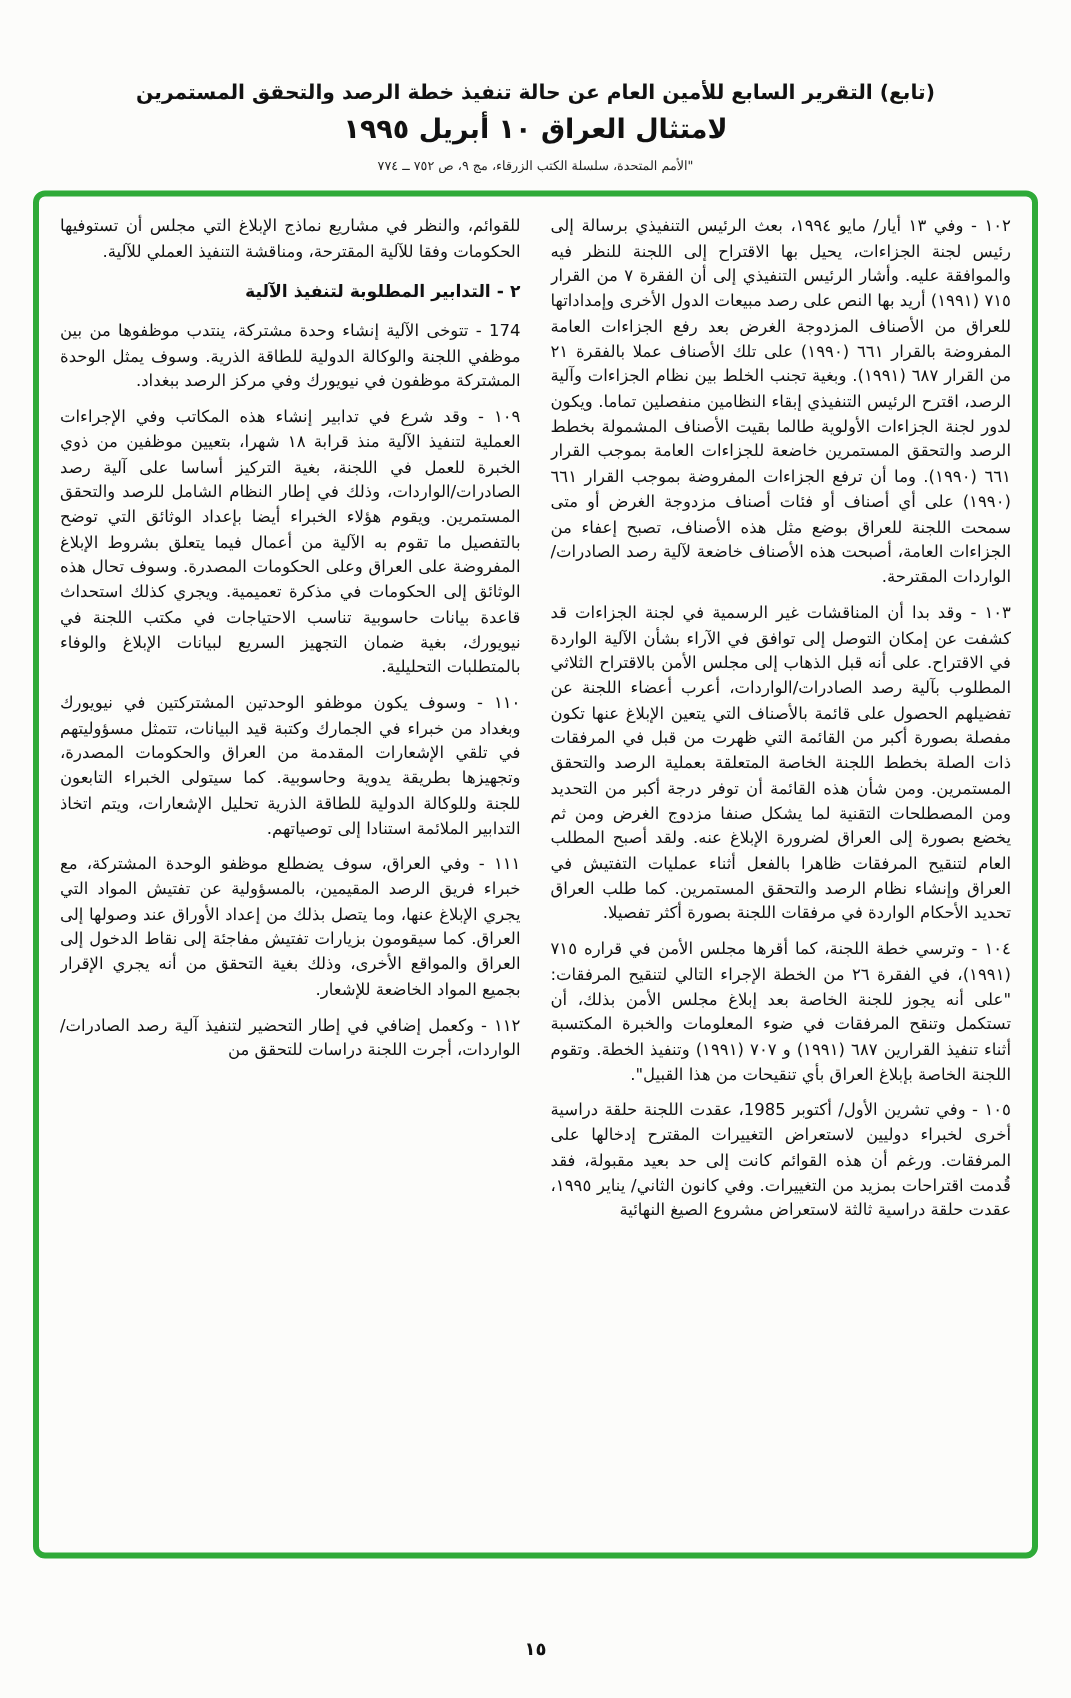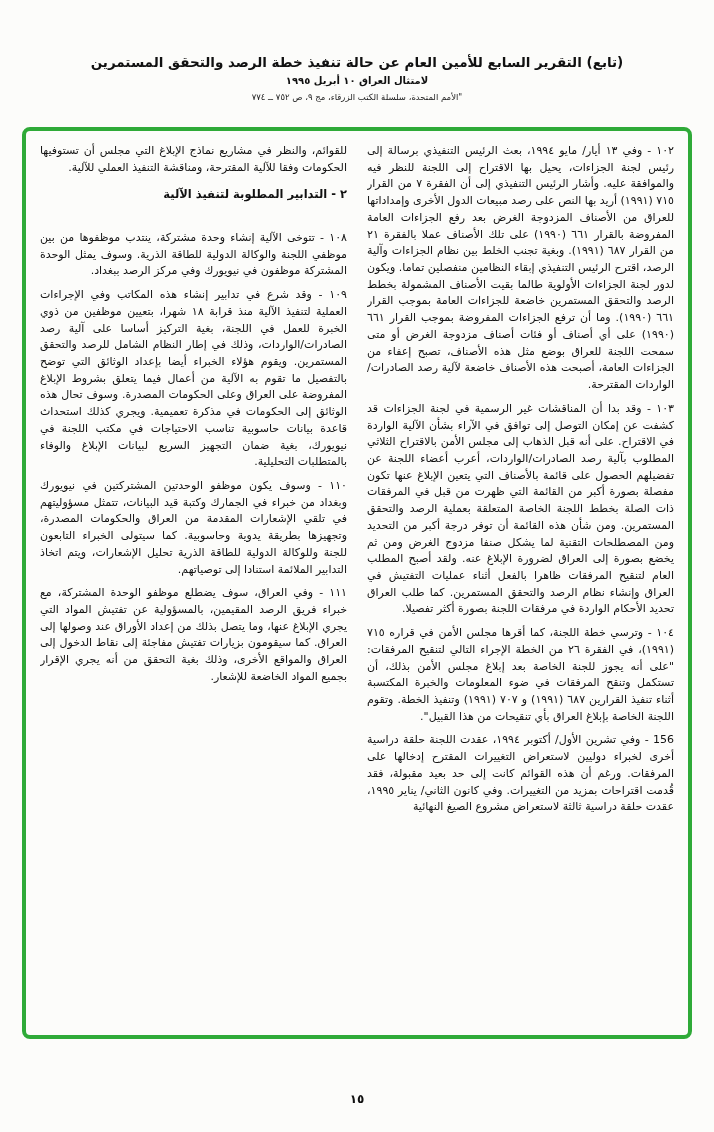--- a/index.html
+++ b/index.html
@@ -21,21 +21,21 @@
     text-align: center;
     padding-top: 52px;
   }
   .header .t1 {
     font-weight: bold;
     font-size: 13.5px;
     line-height: 1.5;
   }
   .header .t2 {
     font-weight: bold;
-    font-size: 10px;
+    font-size: 18px;
     line-height: 1.7;
     letter-spacing: 1px;
   }
   .header .src {
     font-size: 8.5px;
     color: #222;
     margin-top: 3px;
   }
   .content-box {
     position: absolute;
@@ -64,21 +64,21 @@
     font-size: 11px;
     line-height: 1.52;
     overflow: hidden;
   }
   .col p {
     margin: 0 0 7px 0;
   }
   .section-heading {
     font-weight: bold;
     font-size: 11.5px;
-    margin: 10px 0 26px 0;
+    margin: 10px 0 9px 0;
     text-align: right;
   }
   .page-number {
     position: absolute;
     bottom: 26px;
     left: 0;
     right: 0;
     text-align: center;
     font-size: 12px;
     font-weight: bold;
@@ -95,30 +95,31 @@
     <div class="src">"الأمم المتحدة، سلسلة الكتب الزرقاء، مج ٩، ص ٧٥٢ ــ ٧٧٤</div>
   </div>
 
   <div class="content-box" style="border-color: rgb(47, 170, 56);">
     <div class="columns">
 
       <div class="col">
         <p>١٠٢ - وفي ١٣ أيار/ مايو ١٩٩٤، بعث الرئيس التنفيذي برسالة إلى رئيس لجنة الجزاءات، يحيل بها الاقتراح إلى اللجنة للنظر فيه والموافقة عليه. وأشار الرئيس التنفيذي إلى أن الفقرة ٧ من القرار ٧١٥ (١٩٩١) أريد بها النص على رصد مبيعات الدول الأخرى وإمداداتها للعراق من الأصناف المزدوجة الغرض بعد رفع الجزاءات العامة المفروضة بالقرار ٦٦١ (١٩٩٠) على تلك الأصناف عملا بالفقرة ٢١ من القرار ٦٨٧ (١٩٩١). وبغية تجنب الخلط بين نظام الجزاءات وآلية الرصد، اقترح الرئيس التنفيذي إبقاء النظامين منفصلين تماما. ويكون لدور لجنة الجزاءات الأولوية طالما بقيت الأصناف المشمولة بخطط الرصد والتحقق المستمرين خاضعة للجزاءات العامة بموجب القرار ٦٦١ (١٩٩٠). وما أن ترفع الجزاءات المفروضة بموجب القرار ٦٦١ (١٩٩٠) على أي أصناف أو فئات أصناف مزدوجة الغرض أو متى سمحت اللجنة للعراق بوضع مثل هذه الأصناف، تصبح إعفاء من الجزاءات العامة، أصبحت هذه الأصناف خاضعة لآلية رصد الصادرات/الواردات المقترحة.</p>
         <p>١٠٣ - وقد بدا أن المناقشات غير الرسمية في لجنة الجزاءات قد كشفت عن إمكان التوصل إلى توافق في الآراء بشأن الآلية الواردة في الاقتراح. على أنه قبل الذهاب إلى مجلس الأمن بالاقتراح الثلاثي المطلوب بآلية رصد الصادرات/الواردات، أعرب أعضاء اللجنة عن تفضيلهم الحصول على قائمة بالأصناف التي يتعين الإبلاغ عنها تكون مفصلة بصورة أكبر من القائمة التي ظهرت من قبل في المرفقات ذات الصلة بخطط اللجنة الخاصة المتعلقة بعملية الرصد والتحقق المستمرين. ومن شأن هذه القائمة أن توفر درجة أكبر من التحديد ومن المصطلحات التقنية لما يشكل صنفا مزدوج الغرض ومن ثم يخضع بصورة إلى العراق لضرورة الإبلاغ عنه. ولقد أصبح المطلب العام لتنقيح المرفقات ظاهرا بالفعل أثناء عمليات التفتيش في العراق وإنشاء نظام الرصد والتحقق المستمرين. كما طلب العراق تحديد الأحكام الواردة في مرفقات اللجنة بصورة أكثر تفصيلا.</p>
         <p>١٠٤ - وترسي خطة اللجنة، كما أقرها مجلس الأمن في قراره ٧١٥ (١٩٩١)، في الفقرة ٢٦ من الخطة الإجراء التالي لتنقيح المرفقات: "على أنه يجوز للجنة الخاصة بعد إبلاغ مجلس الأمن بذلك، أن تستكمل وتنقح المرفقات في ضوء المعلومات والخبرة المكتسبة أثناء تنفيذ القرارين ٦٨٧ (١٩٩١) و ٧٠٧ (١٩٩١) وتنفيذ الخطة. وتقوم اللجنة الخاصة بإبلاغ العراق بأي تنقيحات من هذا القبيل".</p>
-        <p>156 - وفي تشرين الأول/ أكتوبر ١٩٩٤، عقدت اللجنة حلقة دراسية أخرى لخبراء دوليين لاستعراض التغييرات المقترح إدخالها على المرفقات. ورغم أن هذه القوائم كانت إلى حد بعيد مقبولة، فقد قُدمت اقتراحات بمزيد من التغييرات. وفي كانون الثاني/ يناير ١٩٩٥، عقدت حلقة دراسية ثالثة لاستعراض مشروع الصيغ النهائية</p>
+        <p>١٠٥ - وفي تشرين الأول/ أكتوبر 1985، عقدت اللجنة حلقة دراسية أخرى لخبراء دوليين لاستعراض التغييرات المقترح إدخالها على المرفقات. ورغم أن هذه القوائم كانت إلى حد بعيد مقبولة، فقد قُدمت اقتراحات بمزيد من التغييرات. وفي كانون الثاني/ يناير ١٩٩٥، عقدت حلقة دراسية ثالثة لاستعراض مشروع الصيغ النهائية</p>
       </div>
 
       <div class="col">
         <p>للقوائم، والنظر في مشاريع نماذج الإبلاغ التي مجلس أن تستوفيها الحكومات وفقا للآلية المقترحة، ومناقشة التنفيذ العملي للآلية.</p>
         <div class="section-heading">٢ - التدابير المطلوبة لتنفيذ الآلية</div>
-        <p>١٠٨ - تتوخى الآلية إنشاء وحدة مشتركة، ينتدب موظفوها من بين موظفي اللجنة والوكالة الدولية للطاقة الذرية. وسوف يمثل الوحدة المشتركة موظفون في نيويورك وفي مركز الرصد ببغداد.</p>
+        <p>174 - تتوخى الآلية إنشاء وحدة مشتركة، ينتدب موظفوها من بين موظفي اللجنة والوكالة الدولية للطاقة الذرية. وسوف يمثل الوحدة المشتركة موظفون في نيويورك وفي مركز الرصد ببغداد.</p>
         <p>١٠٩ - وقد شرع في تدابير إنشاء هذه المكاتب وفي الإجراءات العملية لتنفيذ الآلية منذ قرابة ١٨ شهرا، بتعيين موظفين من ذوي الخبرة للعمل في اللجنة، بغية التركيز أساسا على آلية رصد الصادرات/الواردات، وذلك في إطار النظام الشامل للرصد والتحقق المستمرين. ويقوم هؤلاء الخبراء أيضا بإعداد الوثائق التي توضح بالتفصيل ما تقوم به الآلية من أعمال فيما يتعلق بشروط الإبلاغ المفروضة على العراق وعلى الحكومات المصدرة. وسوف تحال هذه الوثائق إلى الحكومات في مذكرة تعميمية. ويجري كذلك استحداث قاعدة بيانات حاسوبية تناسب الاحتياجات في مكتب اللجنة في نيويورك، بغية ضمان التجهيز السريع لبيانات الإبلاغ والوفاء بالمتطلبات التحليلية.</p>
         <p>١١٠ - وسوف يكون موظفو الوحدتين المشتركتين في نيويورك وبغداد من خبراء في الجمارك وكتبة قيد البيانات، تتمثل مسؤوليتهم في تلقي الإشعارات المقدمة من العراق والحكومات المصدرة، وتجهيزها بطريقة يدوية وحاسوبية. كما سيتولى الخبراء التابعون للجنة وللوكالة الدولية للطاقة الذرية تحليل الإشعارات، ويتم اتخاذ التدابير الملائمة استنادا إلى توصياتهم.</p>
         <p>١١١ - وفي العراق، سوف يضطلع موظفو الوحدة المشتركة، مع خبراء فريق الرصد المقيمين، بالمسؤولية عن تفتيش المواد التي يجري الإبلاغ عنها، وما يتصل بذلك من إعداد الأوراق عند وصولها إلى العراق. كما سيقومون بزيارات تفتيش مفاجئة إلى نقاط الدخول إلى العراق والمواقع الأخرى، وذلك بغية التحقق من أنه يجري الإقرار بجميع المواد الخاضعة للإشعار.</p>
+        <p>١١٢ - وكعمل إضافي في إطار التحضير لتنفيذ آلية رصد الصادرات/الواردات، أجرت اللجنة دراسات للتحقق من</p>
       </div>
 
     </div>
   </div>
 
   <div class="page-number">١٥</div>
 
 </div>
 
 </body></html>

